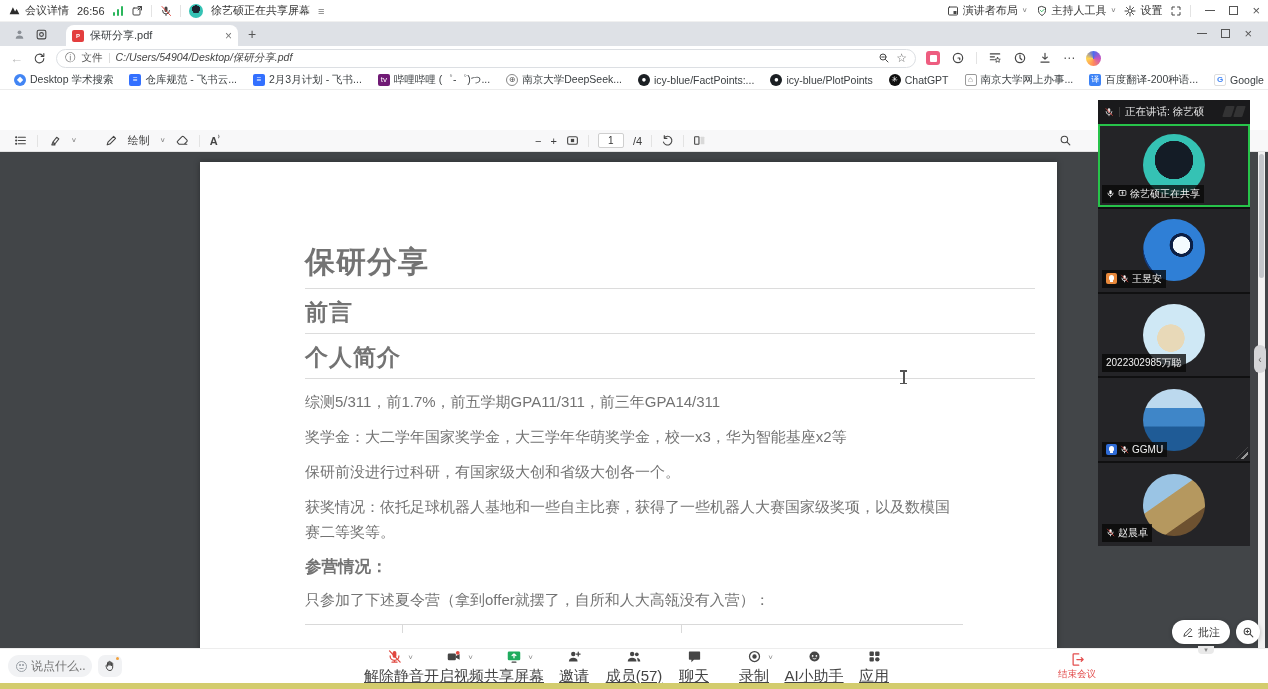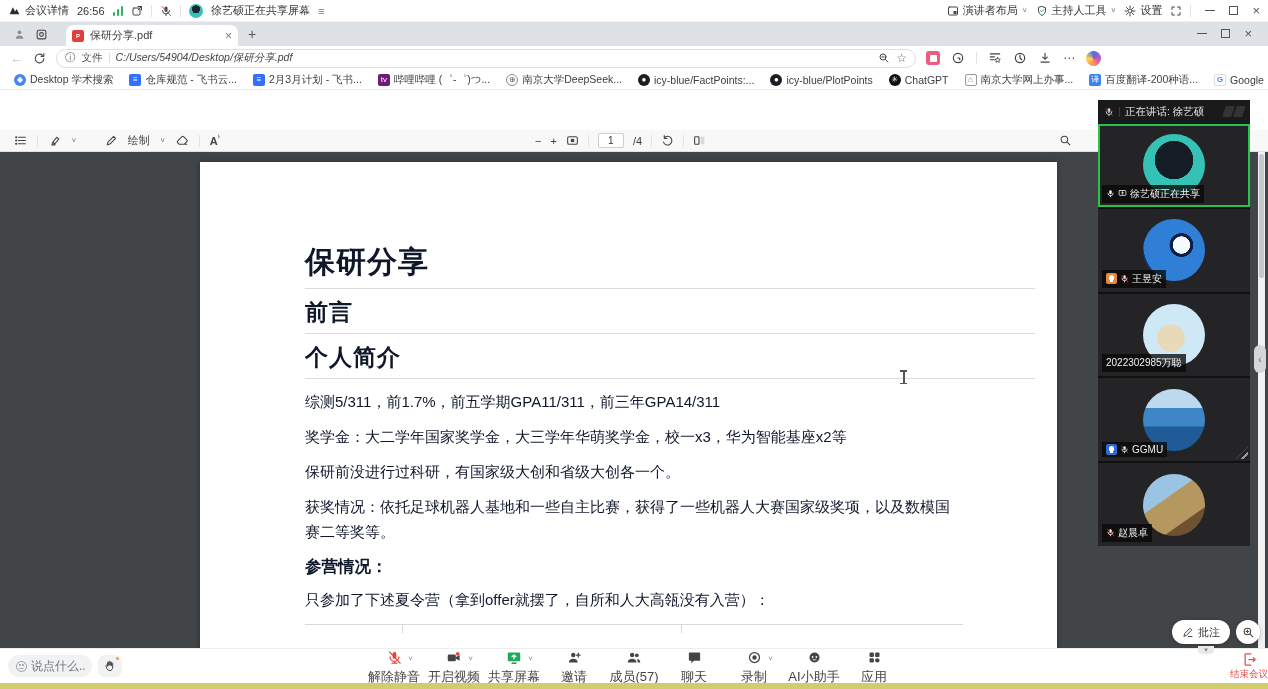--- a/index.html
+++ b/index.html
@@ -45,21 +45,21 @@
   .fav { width:12px; height:12px; border-radius:2px; display:flex; align-items:center; justify-content:center; font-size:8px; color:#fff; flex:0 0 auto; }
 
   
   .pdfbar { height:22px; background:#f8f8f9; border-bottom:1px solid #e2e2e2; display:flex; align-items:center; padding:0 14px; font-size:11px; color:#3d3d3d; position:relative;margin-top:40px; }
   .pb-group { display:flex; align-items:center; gap:10px; }
   .pb-center { position:absolute; left:535px; display:flex; align-items:center; gap:9px; }
   .page-input { width:26px; height:15px; border:1px solid #cfcfcf; border-radius:2px; font-size:10px; text-align:center; color:#333; background:#fff; }
   .pb-right { position:absolute; right:196px; }
   .pdfview { height:536px; background:#424548; position:relative; overflow:hidden; }
   .pdfpage { position:absolute; left:200px; top:10px; width:857px; height:560px; background:#fff; box-shadow:0 0 6px rgba(0,0,0,.35); }
-  .doc { padding:84px 8px 0 105px; color:#0f172a; }
+  .doc { padding:84px 8px 0 105px; color:#737373; }
   .doc h1 { font-size:30px; line-height:32px; font-weight:bold; width:730px; padding-bottom:10px; border-bottom:1px solid #dcdcdc; letter-spacing:1px; }
   .doc h2 { font-size:23px; line-height:26px; font-weight:bold; width:730px; margin-top:10px; padding-bottom:8px; border-bottom:1px solid #dcdcdc; letter-spacing:1px; }
   .doc p { font-size:15px; line-height:25px; width:655px; margin-top:10px; }
   .doc h3 { font-size:16.5px; line-height:17px; font-weight:bold; margin-top:14px; }
   .doc .p6 { margin-top:12px; }
   .table-hint { margin-top:12px; width:658px; height:8px; border-top:1px solid #d9d9d9; position:relative; }
   .table-hint i { position:absolute; top:0; width:1px; height:8px; background:#d9d9d9; display:block; }
   .table-hint i:nth-child(1){left:97px}.table-hint i:nth-child(2){left:376px}
   .ibeam { position:absolute; left:900px; top:218px; width:7px; height:14px; color:#555; }
   .ibeam:before,.ibeam:after { content:""; position:absolute; left:0; width:7px; height:1.5px; background:#555; }
@@ -102,23 +102,23 @@
   .chat-box { width:84px; height:22px; background:#f1f2f4; border-radius:12px; display:flex; align-items:center; gap:4px; padding:0 8px; }
   .chat-box input { border:0; background:transparent; width:54px; font-size:12px; color:#555; outline:none; font-family:inherit; }
   .smiley { width:11px; height:11px; border:1.3px solid #9aa0a6; border-radius:50%; position:relative; flex:0 0 auto; }
   .smiley:before { content:""; position:absolute; left:2px; top:2.5px; width:1.5px; height:1.5px; background:#9aa0a6; box-shadow:3px 0 0 #9aa0a6; border-radius:50%; }
   .smiley:after { content:""; position:absolute; left:2px; bottom:1.5px; width:4.5px; height:2px; border-bottom:1.3px solid #9aa0a6; border-radius:50%; }
   .hand-btn { width:24px; height:22px; background:#f1f2f4; border-radius:7px; display:flex; align-items:center; justify-content:center; position:relative; }
   .hand-btn s { position:absolute; right:3px; top:2px; width:3px; height:3px; background:#f2a13c; border-radius:50%; text-decoration:none; }
   .controls { flex:1; display:flex; align-items:flex-start; justify-content:center; gap:14px; padding-top:2px; }
   .ctl { display:flex; flex-direction:column; align-items:center; width:46px; position:relative; }
   .ctl .ic { height:17px; display:flex; align-items:center; }
-  .ctl .lbl { font-size:13px; color:#444; margin-top:2px; white-space:nowrap; }
+  .ctl .lbl { font-size:15px; color:#444; margin-top:2px; white-space:nowrap;text-decoration:underline; }
   .ctl .caret { position:absolute; right:4px; top:5px; }
-  .end-zone { width:210px; display:flex; justify-content:flex-end; }
+  .end-zone { width:210px; display:flex; }
   .end-btn { display:flex; flex-direction:column; align-items:center; gap:1px; font-size:9.5px; color:#e34d4d; }
   .share-strip { position:absolute; bottom:0; left:0; width:1268px; height:6px; background:#d3cc6d; z-index:70; }
 </style>
 </head>
 <body>
 
 <div class="meet-topbar">
   <div class="tb-group">
     <div class="tb-item">
       <svg width="13" height="13" viewBox="0 0 24 24">

